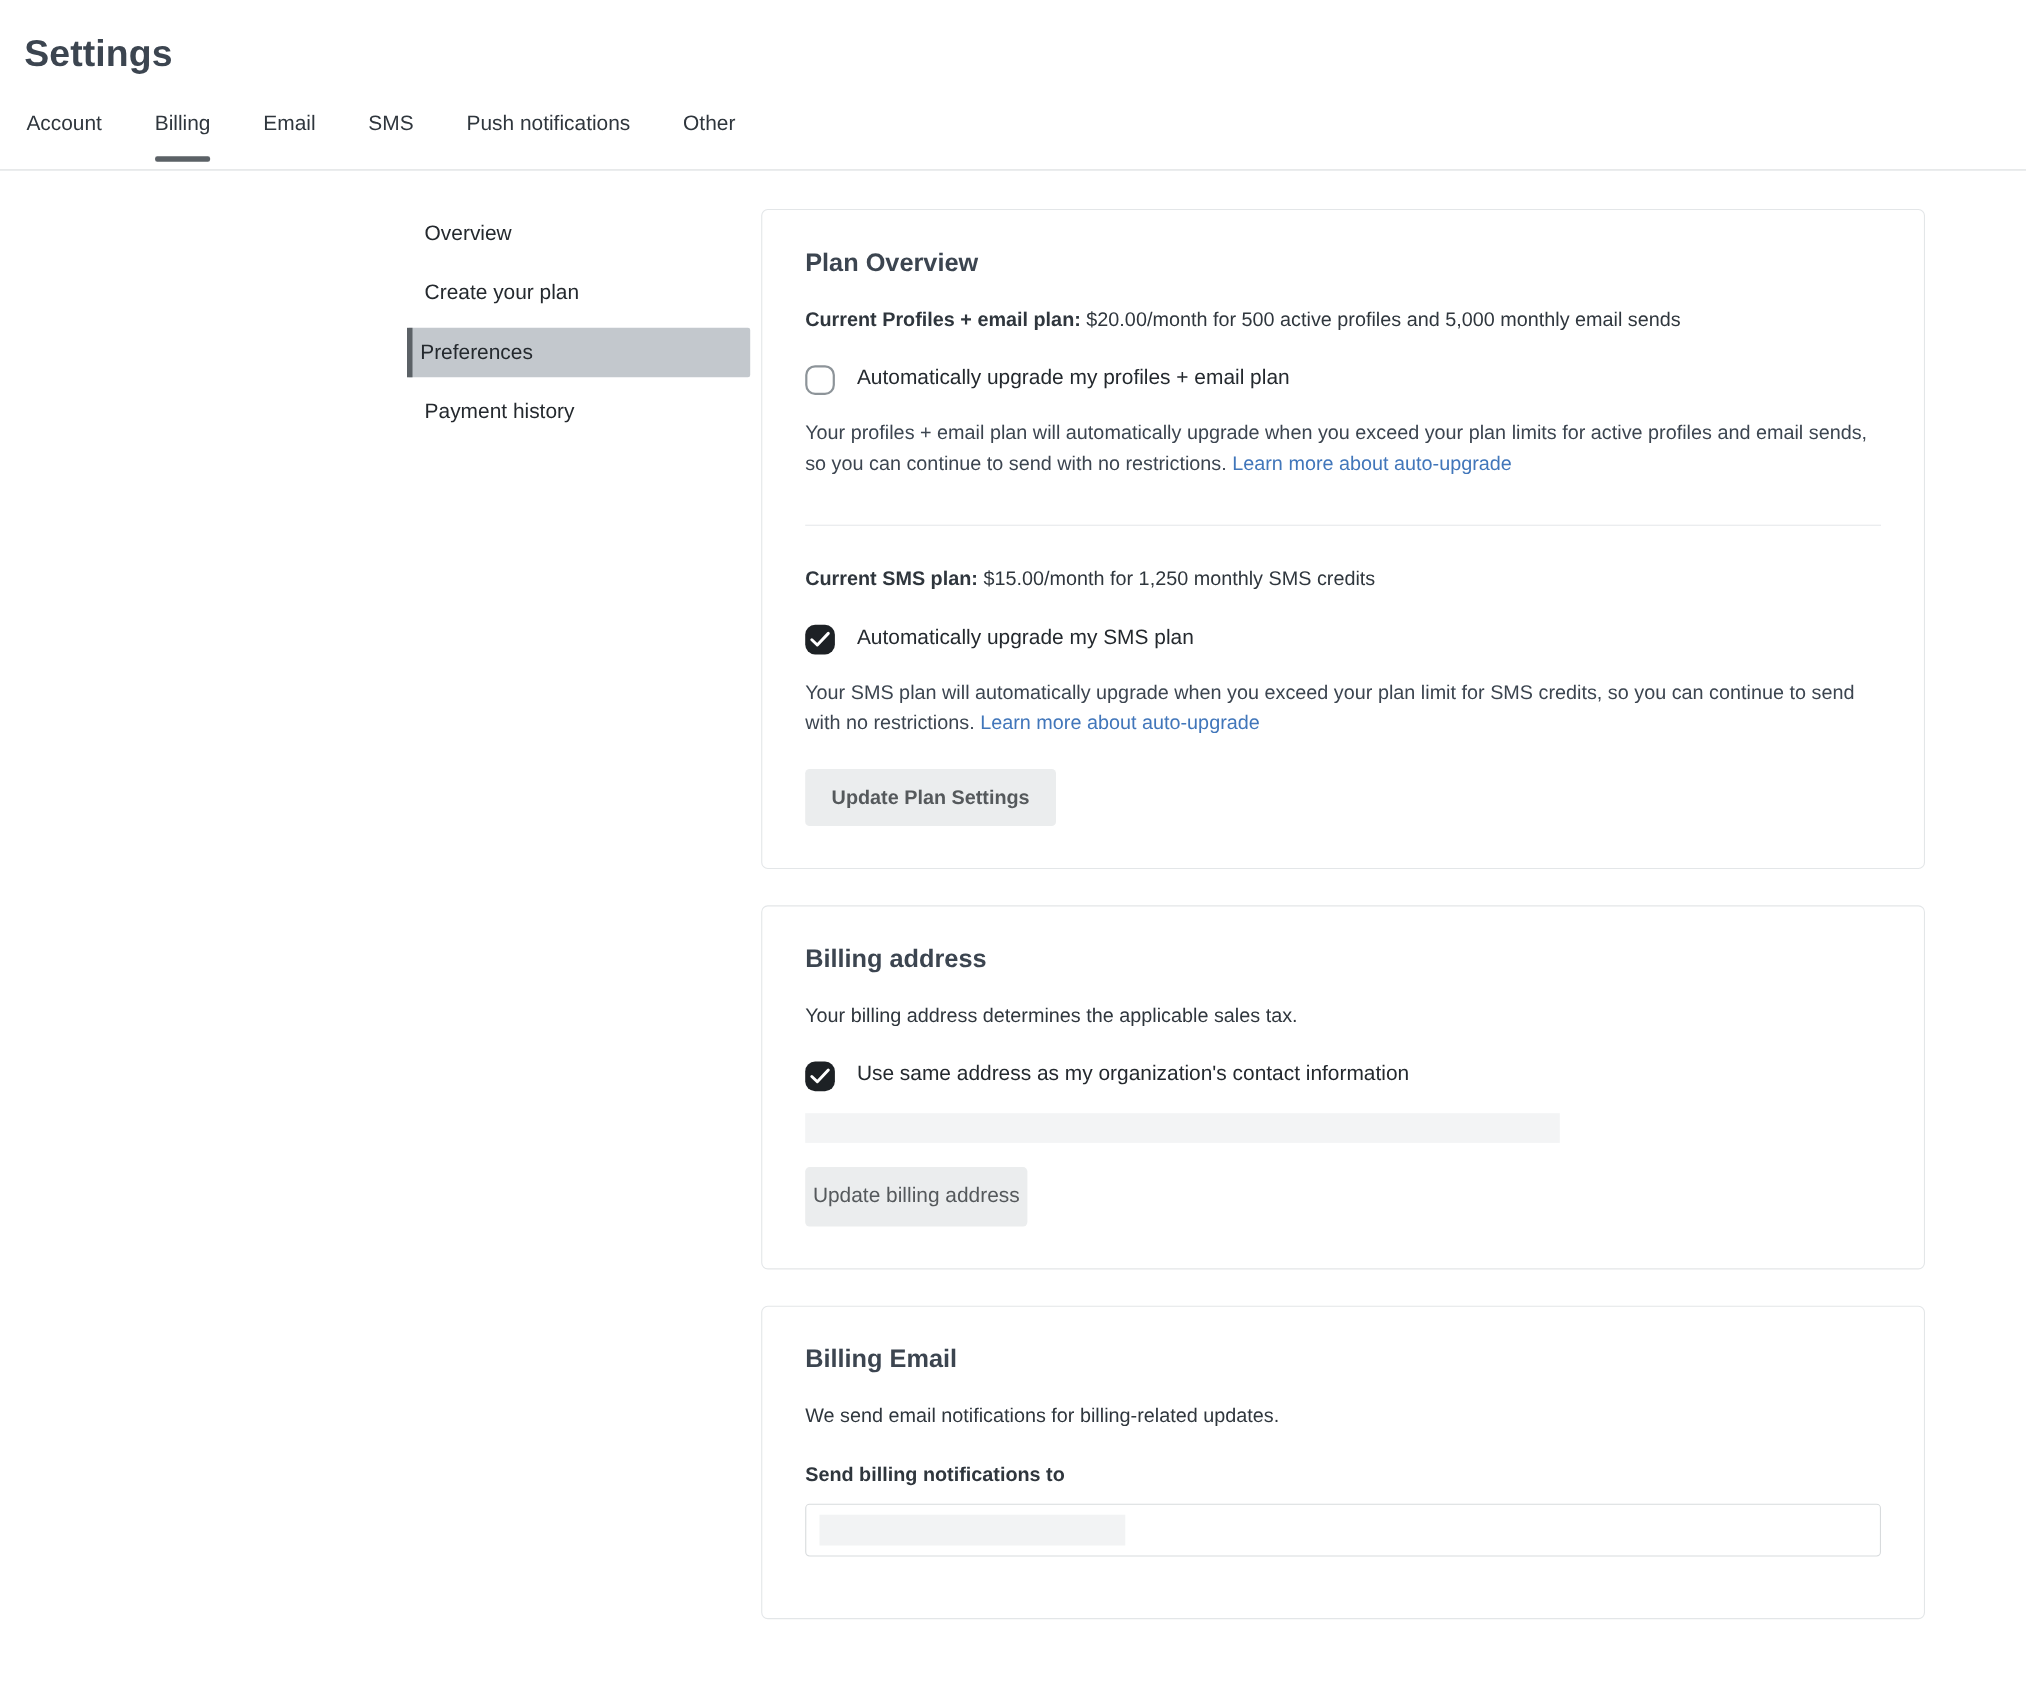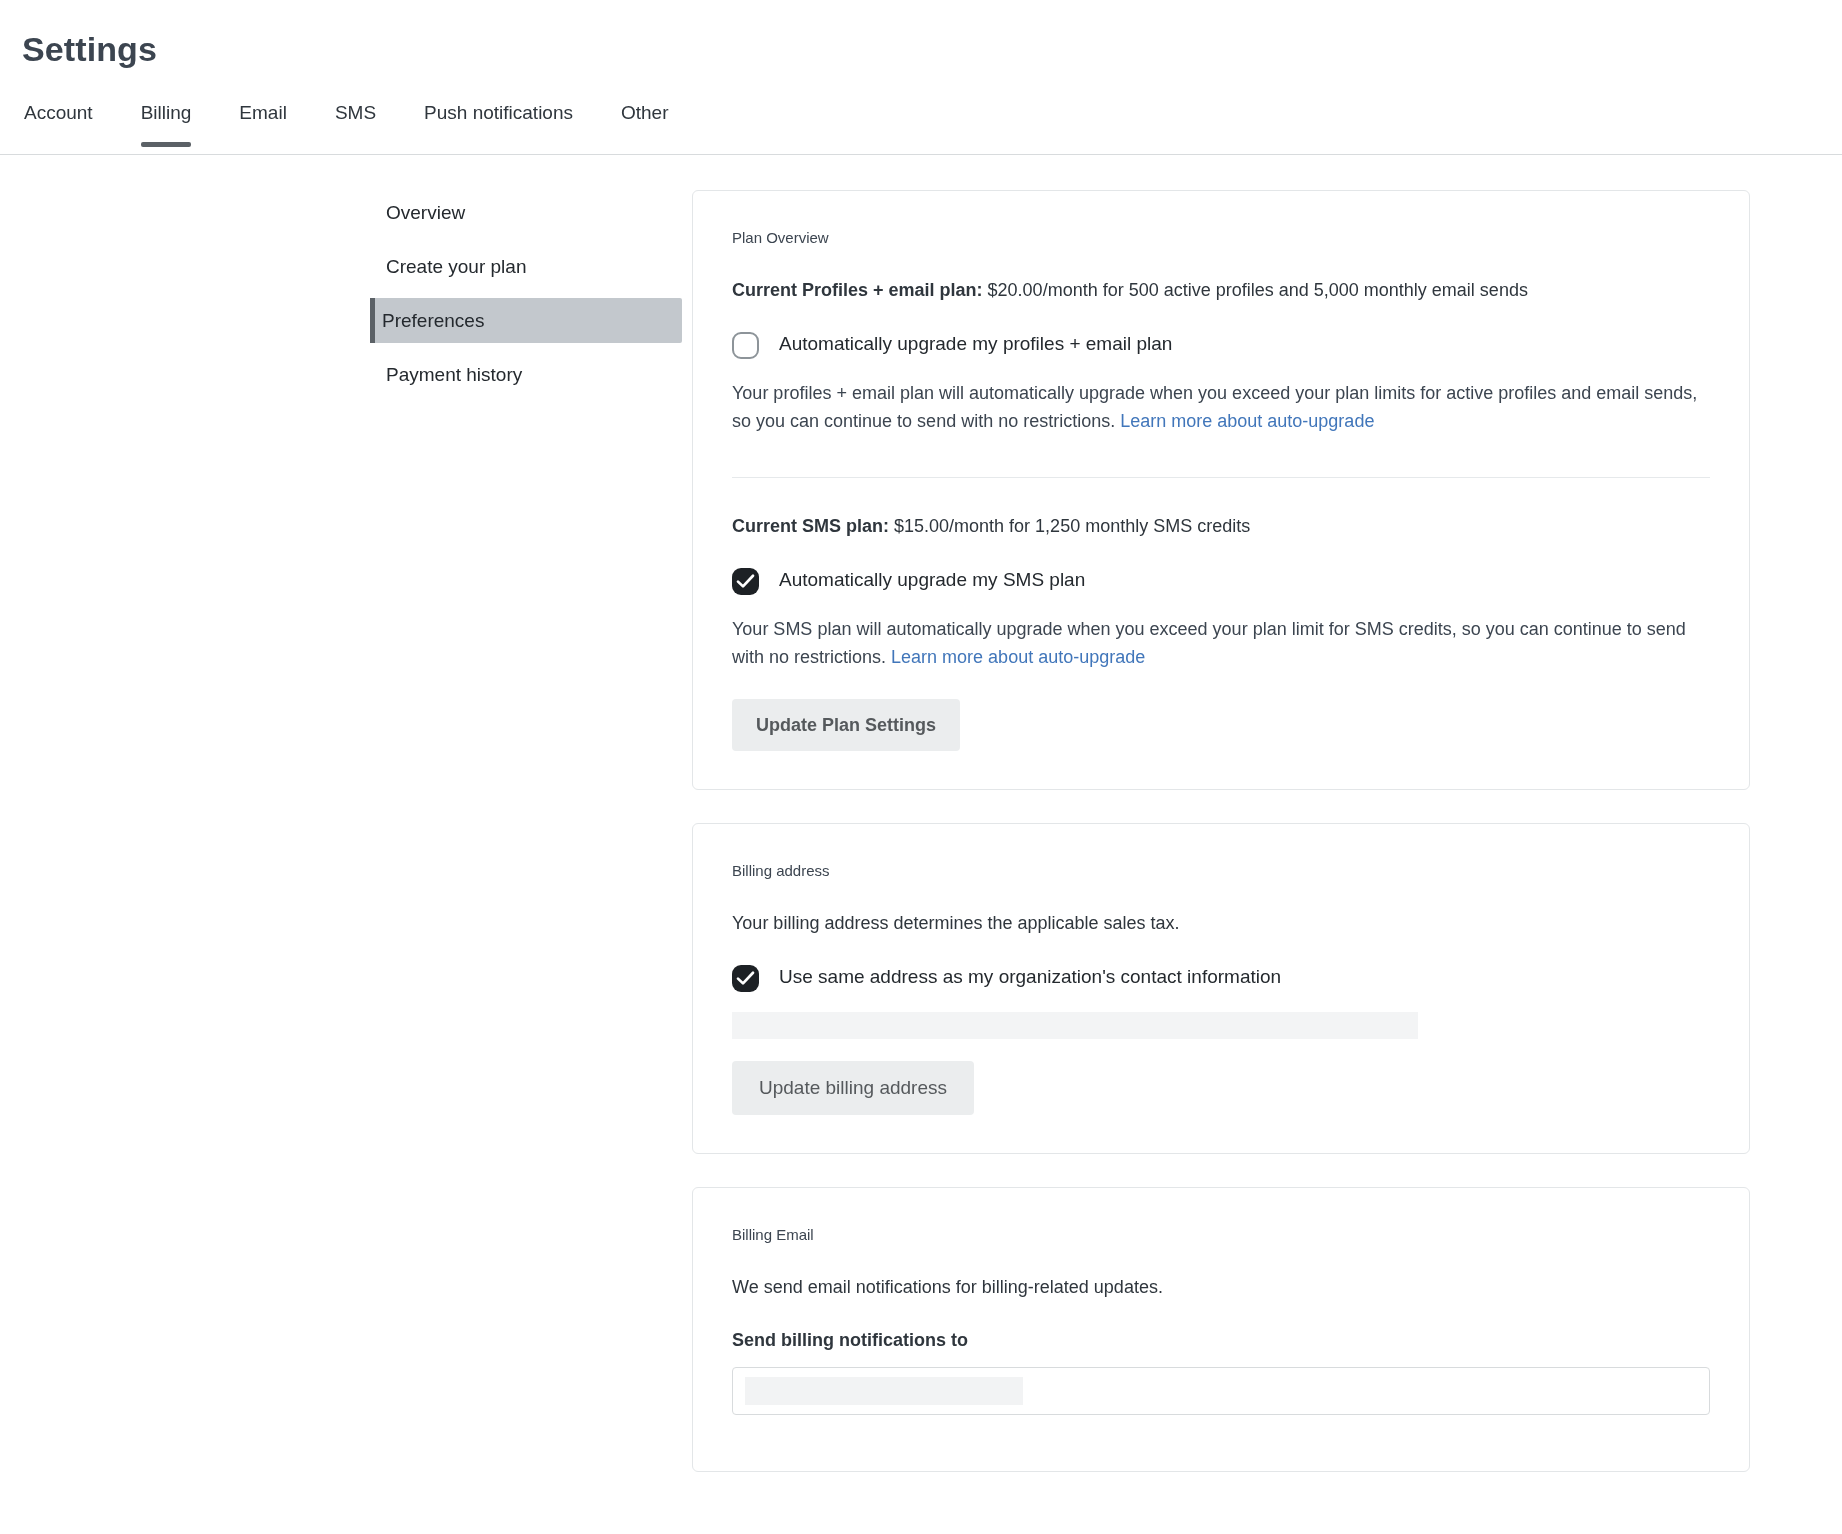--- a/index.html
+++ b/index.html
@@ -114,22 +114,22 @@
     max-width: 1085px;
   }
   .card {
     border: 1px solid #e3e6e8;
     border-radius: 6px;
     background: #fff;
     padding: 33px 39px 38px 39px;
     margin-bottom: 33px;
   }
   .card-title {
-    font-size: 15px;
-    font-weight: 400;
+    font-size: 23px;
+    font-weight: 700;
     color: #3c4550;
     margin: 0 0 26px 0;
     line-height: 28px;
   }
   .plan-line {
     font-size: 18px;
     line-height: 24px;
     color: #2f363d;
     margin: 0 0 30px 0;
   }
@@ -188,21 +188,21 @@
     border: none;
     border-radius: 4px;
     color: #55595c;
     font-family: inherit;
     font-size: 18px;
     line-height: 22px;
     padding: 15px 24px;
     cursor: pointer;
   }
   .btn.bold { font-weight: 700; color: #55595c; }
-  .btn.plain { font-weight: 400; color: #55595c; font-size: 19px; padding: 16px 27px; }
+  .btn.plain { font-weight: 400; color: #55595c; font-size: 19px; padding: 16px 7px; }
 
   .mt-btn-plan { margin-top: 28px; }
 
   .sub-text {
     font-size: 18px;
     line-height: 24px;
     color: #2f363d;
     margin: 0 0 30px 0;
   }
   .redacted-bar {

